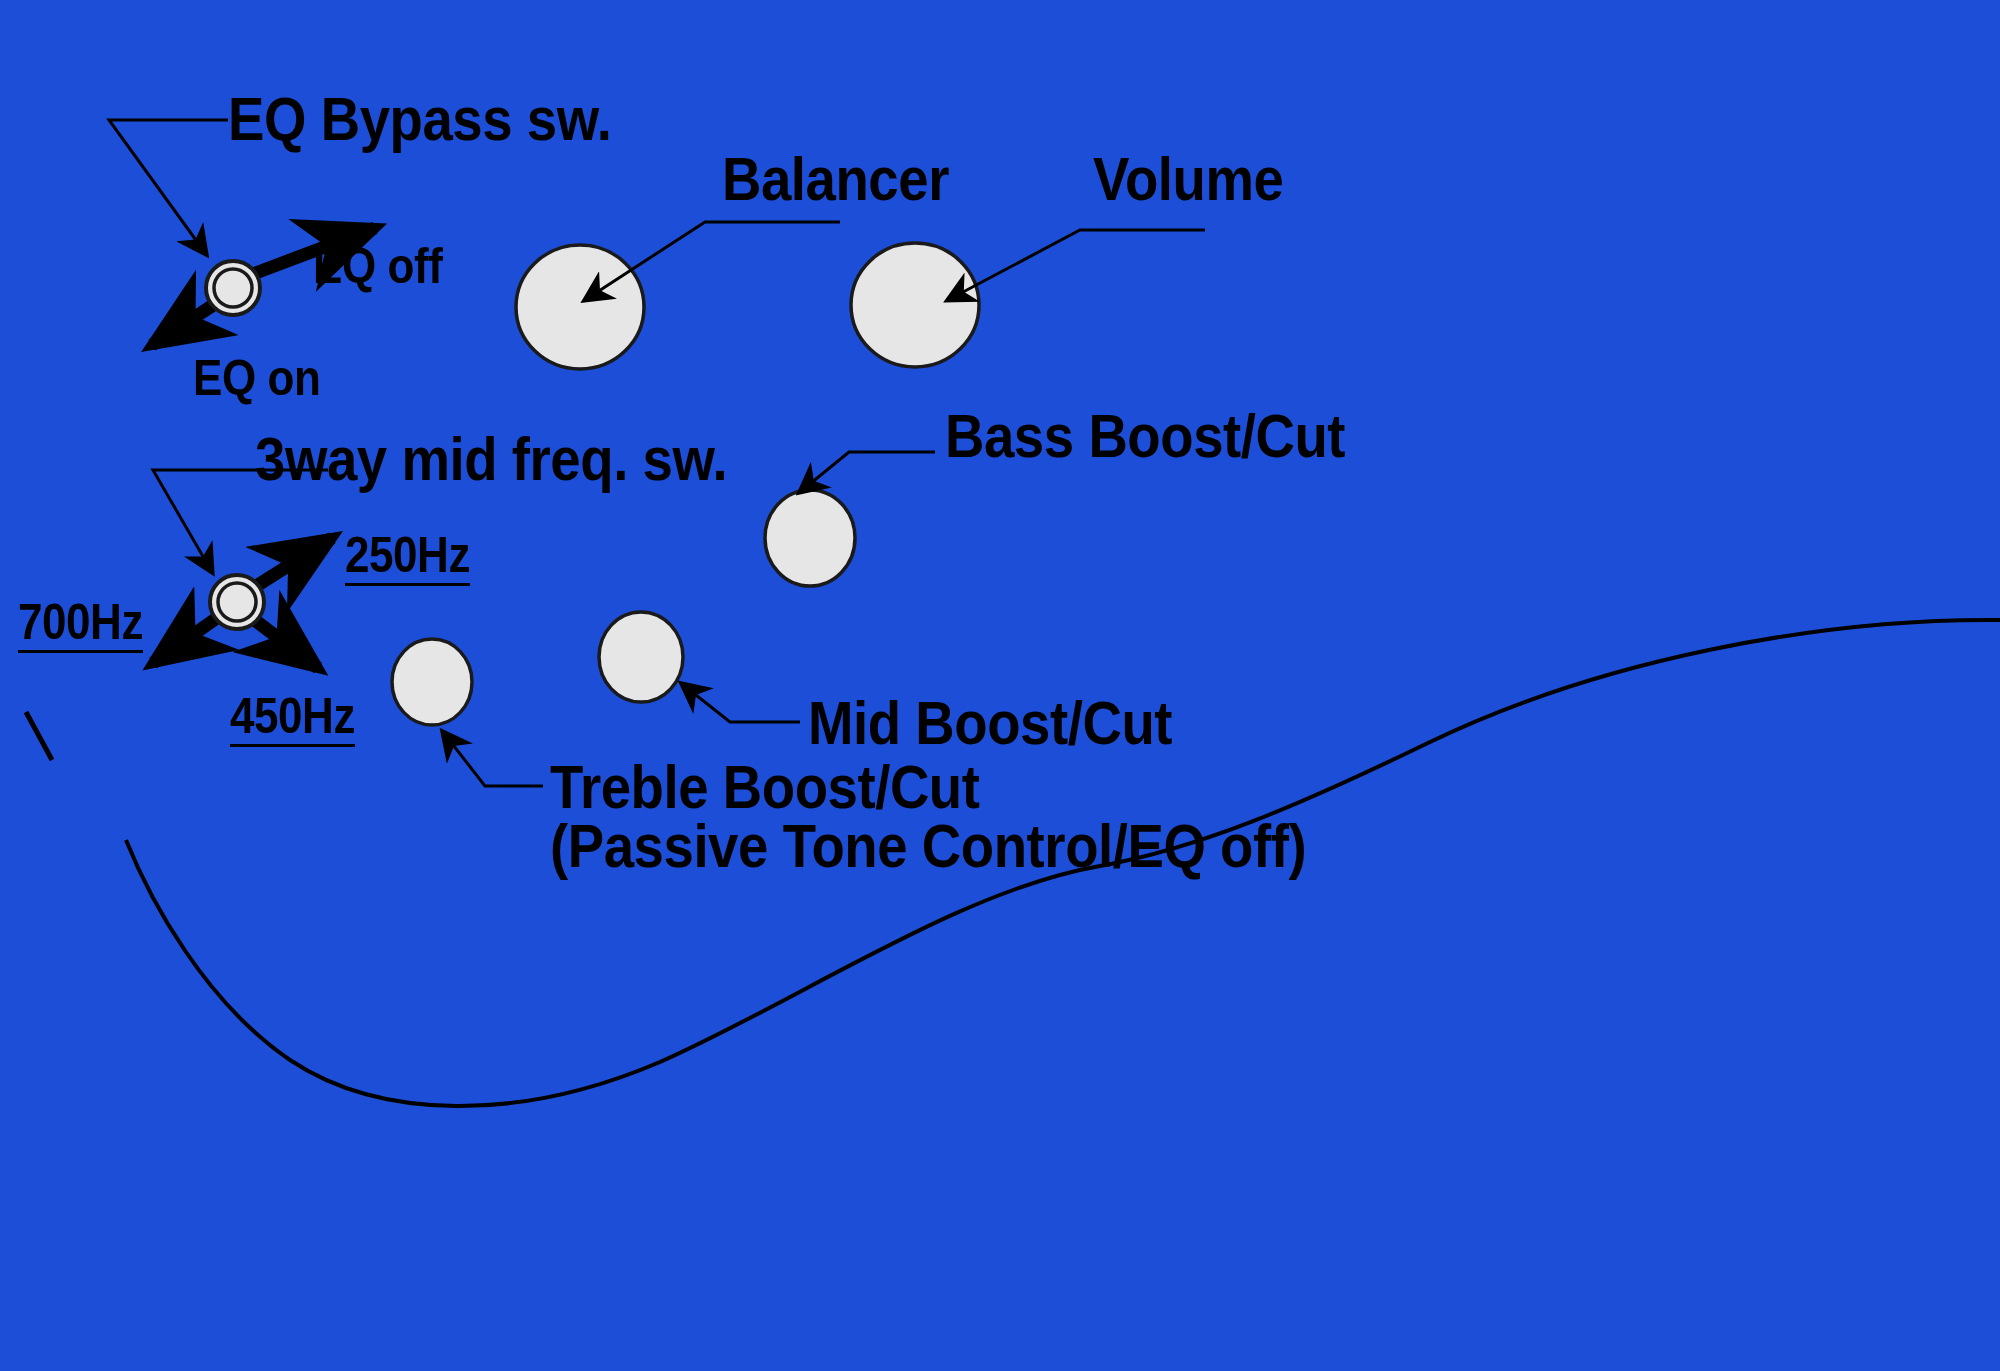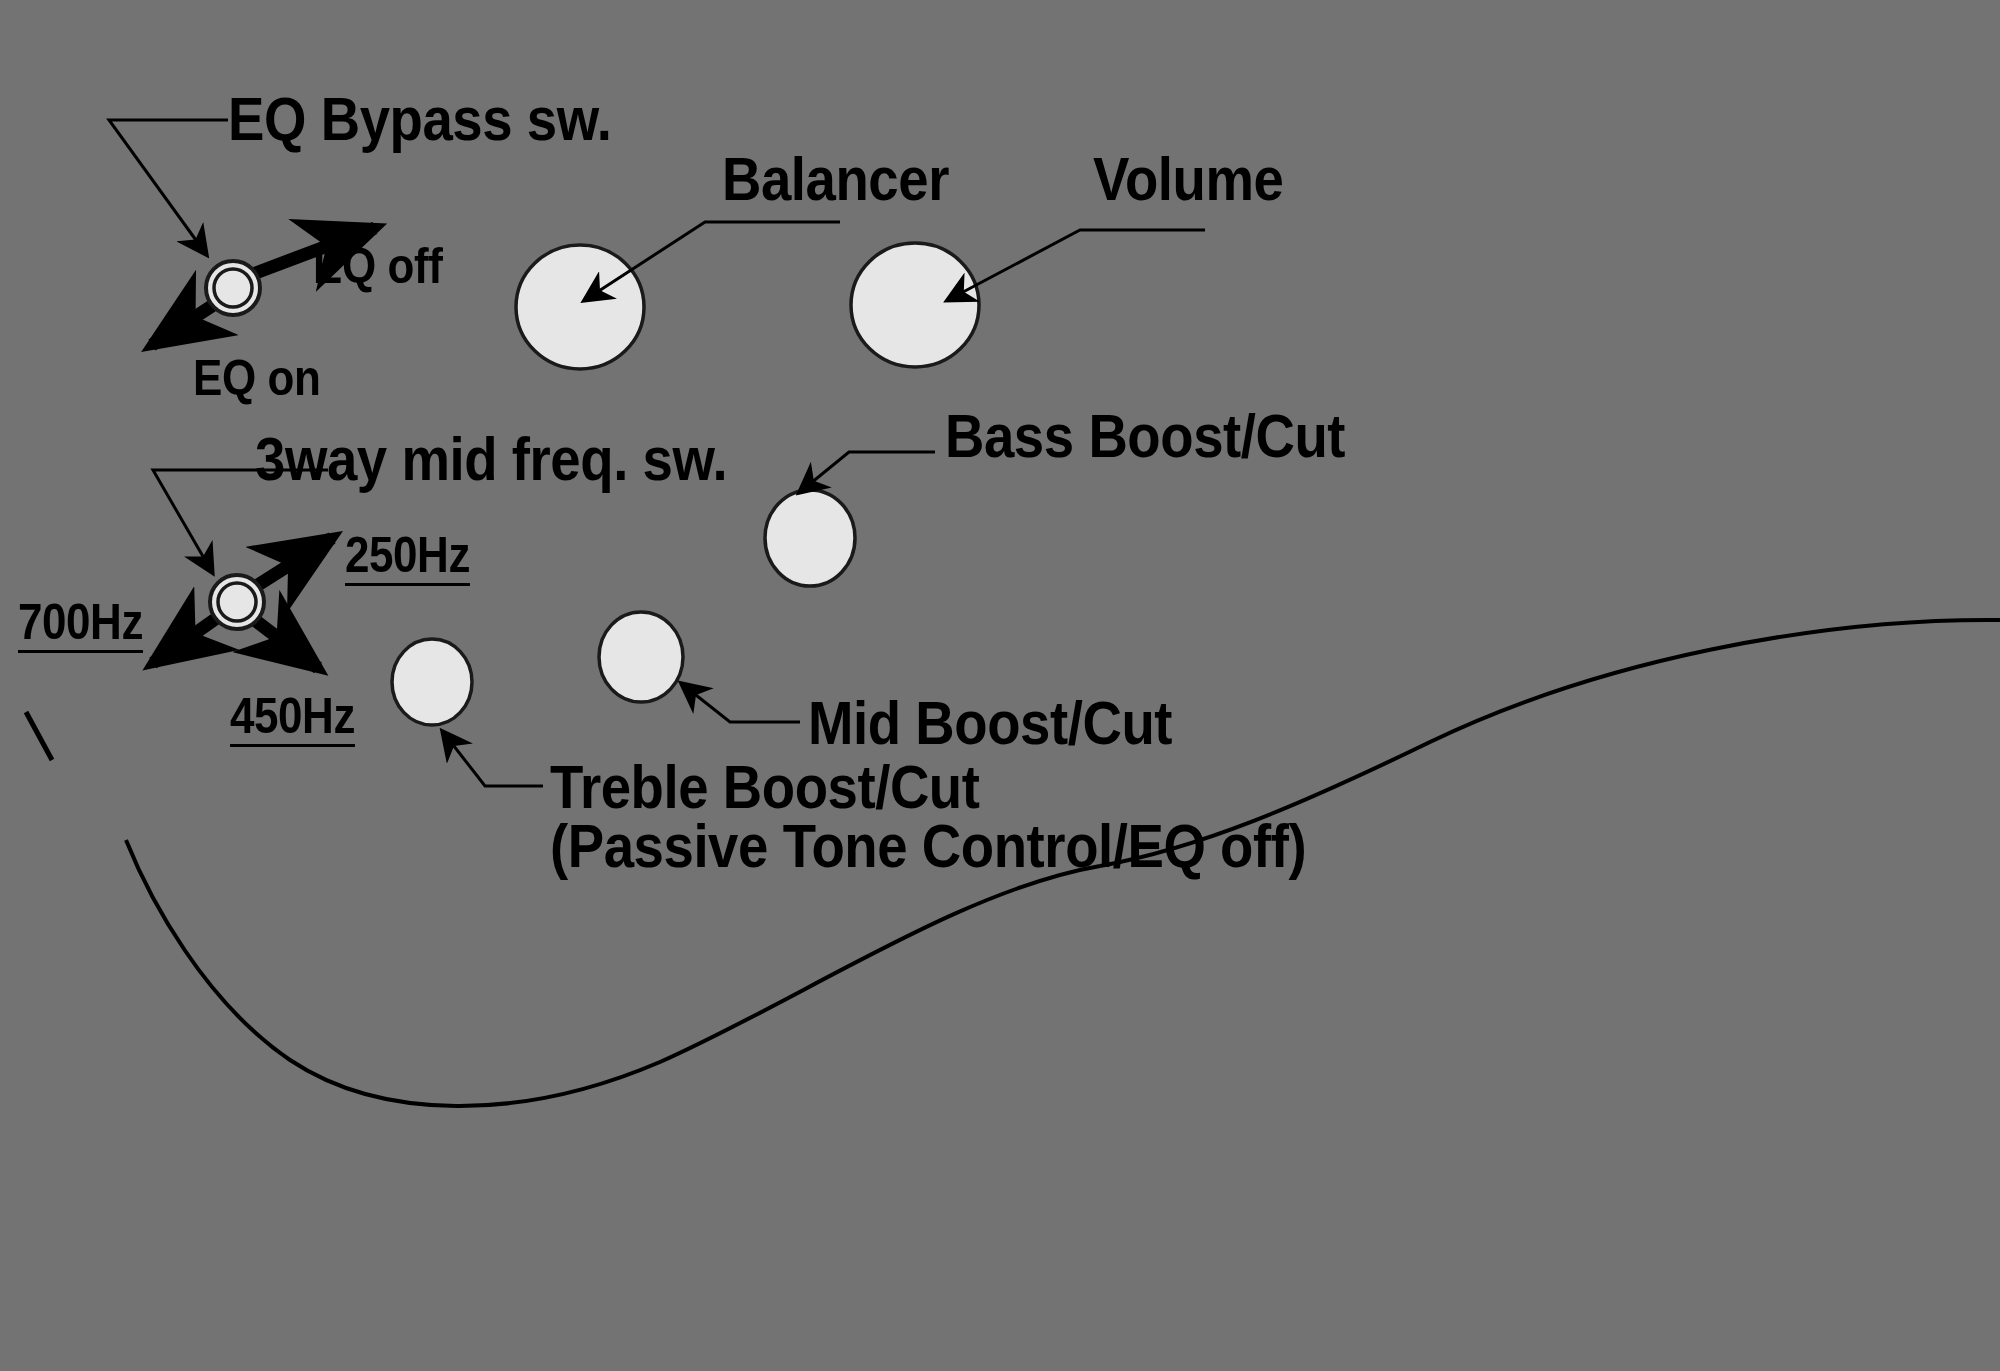--- a/index.html
+++ b/index.html
@@ -7,21 +7,21 @@
     padding: 0;
     background: #ffffff;
   }
   body {
     font-family: "Liberation Sans", sans-serif;
   }
   #stage {
     position: relative;
     width: 2000px;
     height: 1371px;
-    background: #737373;
+    background: #1d4ed8;
     overflow: hidden;
   }
   #art {
     position: absolute;
     left: 0;
     top: 0;
     width: 2000px;
     height: 1371px;
   }
   .lbl {

